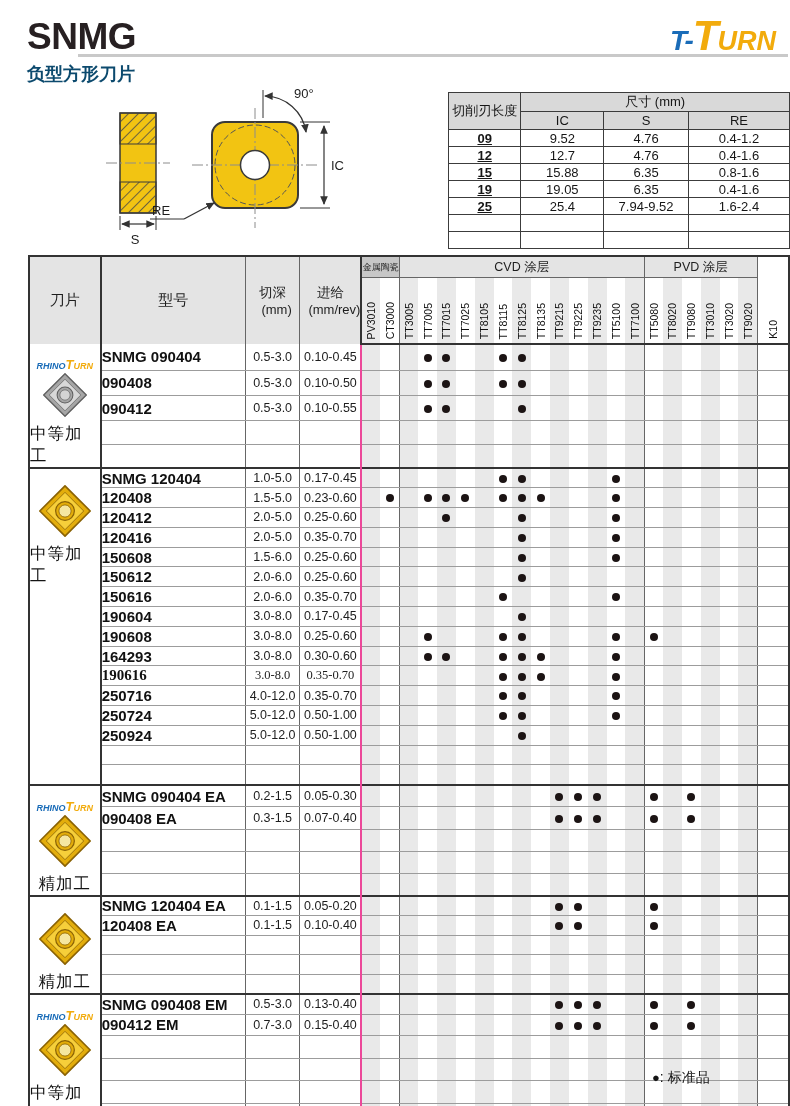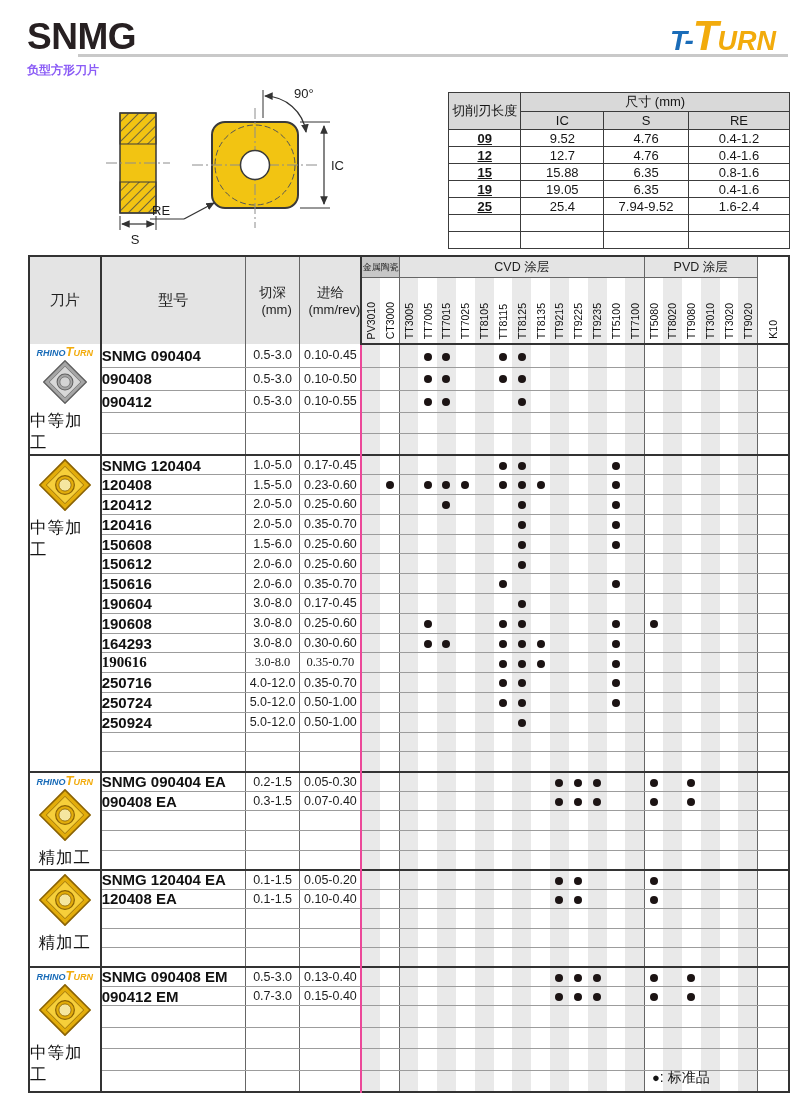--- a/index.html
+++ b/index.html
@@ -1,20 +1,20 @@
 <!DOCTYPE html>
 <html style="--stripe: #e9e9e9;"><head>
 <meta charset="utf-8">
 <style>
   html,body{margin:0;padding:0;}
   body{position:relative;width:790px;height:1106px;background:#fff;overflow:hidden;
        font-family:"Liberation Sans","DejaVu Sans",sans-serif;color:#1d1d1d;}
   
   .page-title{position:absolute;left:27px;top:16px;font-size:37px;font-weight:bold;color:#272022;letter-spacing:-.5px;}
-  .page-subtitle{position:absolute;left:27px;top:62px;font-size:12px;font-weight:bold;color:#8b5cf6;}
+  .page-subtitle{position:absolute;left:27px;top:62px;font-size:18px;font-weight:bold;color:#0c4a6e;}
   .title-rule{position:absolute;left:78px;top:54px;width:710px;height:3px;background:#c9c9c9;}
   .brand{position:absolute;top:12px;right:14px;font-style:italic;font-weight:bold;white-space:nowrap;}
   .b1{font-size:28px;letter-spacing:-1px;}
   .b2{font-size:42px;letter-spacing:-1px;}
   .b3{font-size:27px;}
   
   #diagram{position:absolute;left:100px;top:82px;}
   #diagram text{font-size:13px;fill:#1d1d1d;}
   .cl{stroke:#8c8c8c;stroke-width:1;stroke-dasharray:11 3 2 3;fill:none;}
   .dim{stroke:#333;stroke-width:1.2;fill:none;}
@@ -39,21 +39,21 @@
       border-bottom:1px solid #666;border-right:1px solid #666;white-space:nowrap;}
   .ghead-dark{background:#c7c7c7;font-size:9px;text-align:center;}
   .ghead-empty{background:#fff;border-bottom:none;border-right:none;}
   .rot-cell{height:65px;vertical-align:bottom;border-bottom:2px solid #333;font-weight:normal;}
   .rot{writing-mode:vertical-rl;transform:rotate(180deg);font-size:10.5px;color:#111;
       display:inline-block;padding-bottom:1px;}
   .stripe{background:var(--stripe,#e9e9e9);}
   .gb{border-right:1px solid #666;}
   #main-table tbody td{border-bottom:1px solid #9c9c9c;}
   .insert-cell{border-right:2px solid #333;border-bottom:none !important;vertical-align:top;}
-  .insert-wrap{display:flex;flex-direction:column;align-items:center;padding-top:3px;gap:2px;}
+  .insert-wrap{display:flex;flex-direction:column;align-items:center;padding-top:16px;gap:2px;}
   .rhino-logo{font-style:italic;font-weight:bold;white-space:nowrap;line-height:10px;font-size:9px;}
   .rl-big{font-size:13px;}
   .machining{font-size:16.5px;color:#141414;letter-spacing:1px;}
   .model-col{font-weight:bold;font-size:15px;text-align:left;border-right:1px solid #666;color:#111;
       white-space:nowrap;overflow:hidden;}
   .m-first{padding-left:5px;}
   .m-cont{padding-left:64px;}
   .depth-col{font-size:12.5px;text-align:center;border-right:1px solid #666;}
   .feed-col{font-size:12.5px;text-align:center;border-right:2px solid #ec4899;}
   .grade-col{text-align:center;vertical-align:middle;}

